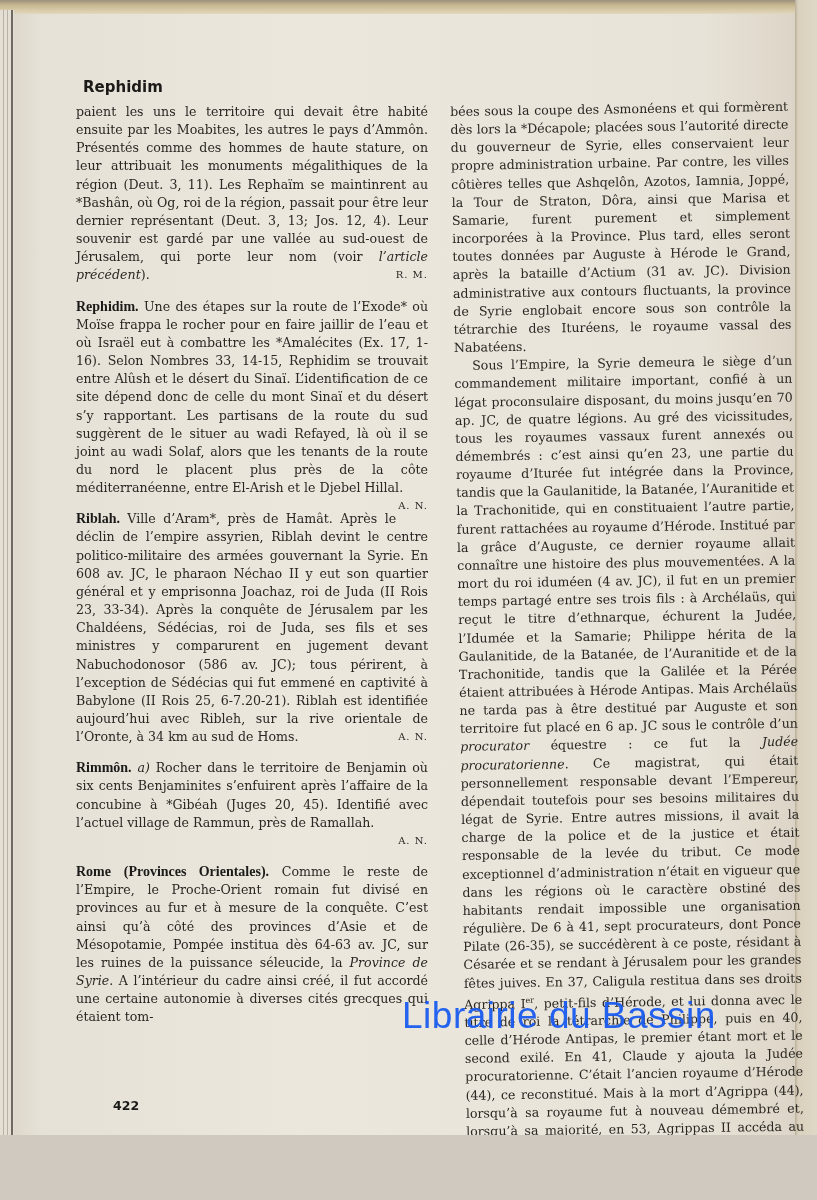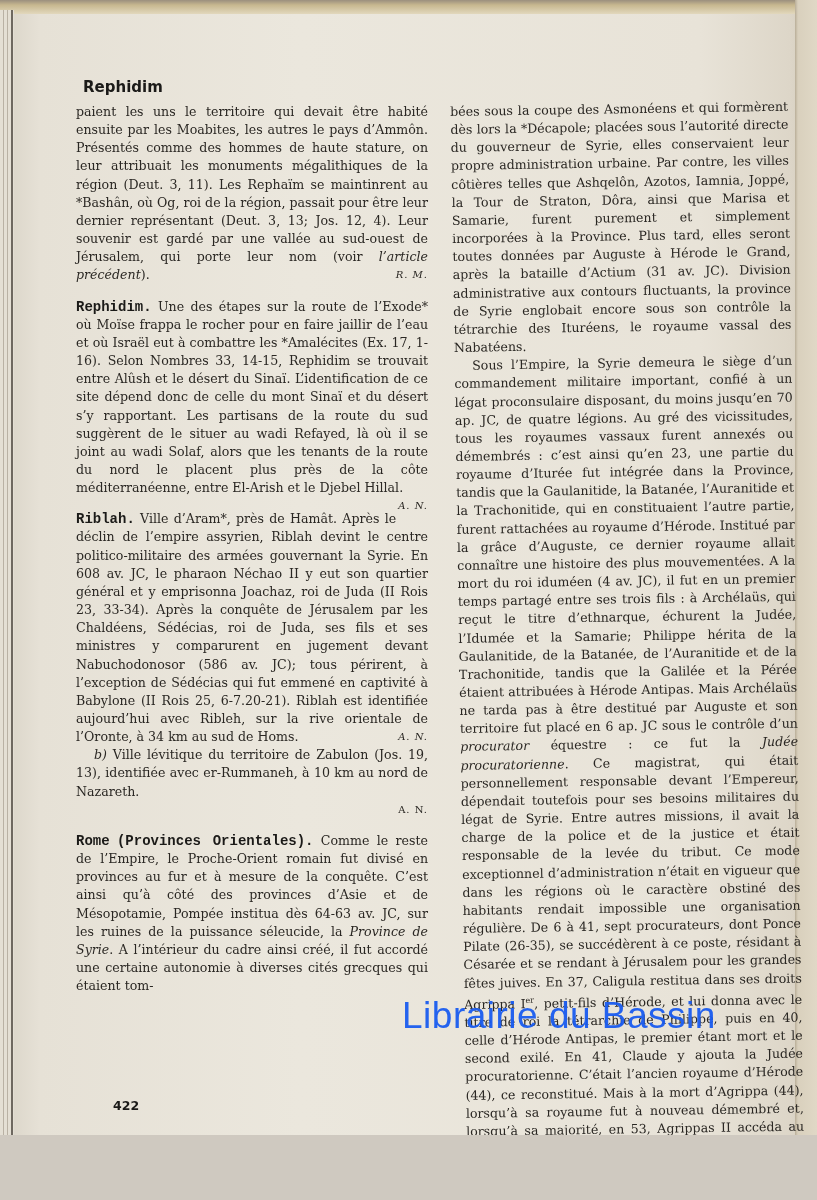--- a/index.html
+++ b/index.html
@@ -41,25 +41,25 @@
   .col {
     position: absolute; top: 103px; width: 352px;
     font-size: 12.6px; line-height: 18.15px; color: #2a2723;
     text-align: justify; hyphens: none;
   }
   .col-left { left: 76px; }
   .col-right { left: 450px; width: 338px; transform: rotate(-0.9deg); transform-origin: 0 0; }
   .col p { margin: 0; }
   .entry { margin-top: 13px !important; }
   .head {
-    font-family: Liberation Mono, monospace;
+    font-family: Liberation Serif, serif;
     font-weight: bold; font-size: 14px; color: #1b1a18;
   }
   .head-sub { font-size: 14px; }
-  .sig { float: right; font-size: 10px; letter-spacing: 1px; margin-left: 2px; font-style: italic; }
+  .sig { float: right; font-size: 10px; letter-spacing: 1px; margin-left: 2px; }
   .sig-line { text-align: right; font-size: 10px; letter-spacing: 1px; }
   .indent { text-indent: 18px; }
   i { font-style: italic; }
   .page-number {
     position: absolute; left: 113px; top: 1098px;
     font-family: "DejaVu Sans", "Liberation Sans", sans-serif;
     font-weight: bold; font-size: 12.5px; color: #1b1a18;
   }
   .watermark {
     position: absolute; left: 402px; top: 995px;
@@ -79,21 +79,21 @@
 
   <div class="running-head">Rephidim</div>
 
   <div class="col col-left">
     <p><span>paient les uns le territoire qui devait être habité ensuite par les Moabites, les autres le pays d’Ammôn. Présentés comme des hommes de haute stature, on leur attribuait les monuments mégalithiques de la région (Deut. 3, 11). Les Rephaïm se maintinrent au *Bashân, où Og, roi de la région, passait pour être leur dernier représentant (Deut. 3, 13; Jos. 12, 4). Leur souvenir est gardé par une vallée au sud-ouest de Jérusalem, qui porte leur nom (voir </span><i>l’article précédent</i><span>).</span><span class="sig">R. M.</span></p>
 
     <p class="entry"><span class="head">Rephidim.</span> <span>Une des étapes sur la route de l’Exode* où Moïse frappa le rocher pour en faire jaillir de l’eau et où Israël eut à combattre les *Amalécites (Ex. 17, 1-16). Selon Nombres 33, 14-15, Rephidim se trouvait entre Alûsh et le désert du Sinaï. L’identification de ce site dépend donc de celle du mont Sinaï et du désert s’y rapportant. Les partisans de la route du sud suggèrent de le situer au wadi Refayed, là où il se joint au wadi Solaf, alors que les tenants de la route du nord le placent plus près de la côte méditerranéenne, entre El-Arish et le Djebel Hillal.</span><span class="sig">A. N.</span></p>
 
     <p class="entry"><span class="head">Riblah.</span> <span>Ville d’Aram*, près de Hamât. Après le déclin de l’empire assyrien, Riblah devint le centre politico-militaire des armées gouvernant la Syrie. En 608 av. JC, le pharaon Néchao II y eut son quartier général et y emprisonna Joachaz, roi de Juda (II Rois 23, 33-34). Après la conquête de Jérusalem par les Chaldéens, Sédécias, roi de Juda, ses fils et ses ministres y comparurent en jugement devant Nabuchodonosor (586 av. JC); tous périrent, à l’exception de Sédécias qui fut emmené en captivité à Babylone (II Rois 25, 6-7.20-21). Riblah est identifiée aujourd’hui avec Ribleh, sur la rive orientale de l’Oronte, à 34 km au sud de Homs.</span><span class="sig">A. N.</span></p>
 
-    <p class="indent"><i>b)</i> <span>Ville lévitique du territoire de Zabulon (Jos. 19, 13), identifiée avec er-Rummaneh, à 10 km au nord de Nazareth.</span></p>
+    <p class="entry"><span class="head">Rimmôn.</span> <i>a)</i> <span>Rocher dans le territoire de Benjamin où six cents Benjaminites s’enfuirent après l’affaire de la concubine à *Gibéah (Juges 20, 45). Identifié avec l’actuel village de Rammun, près de Ramallah.</span></p>
     <p class="sig-line">A. N.</p>
 
     <p class="entry"><span class="head">Rome</span> <span class="head head-sub">(Provinces Orientales).</span> <span>Comme le reste de l’Empire, le Proche-Orient romain fut divisé en provinces au fur et à mesure de la conquête. C’est ainsi qu’à côté des provinces d’Asie et de Mésopotamie, Pompée institua dès 64-63 av. JC, sur les ruines de la puissance séleucide, la </span><i>Province de Syrie</i><span>. A l’intérieur du cadre ainsi créé, il fut accordé une certaine autonomie à diverses cités grecques qui étaient tom-</span></p>
   </div>
 
   <div class="col col-right">
     <p>bées sous la coupe des Asmonéens et qui formèrent dès lors la *Décapole; placées sous l’autorité directe du gouverneur de Syrie, elles conservaient leur propre administration urbaine. Par contre, les villes côtières telles que Ashqelôn, Azotos, Iamnia, Joppé, la Tour de Straton, Dôra, ainsi que Marisa et Samarie, furent purement et simplement incorporées à la Province. Plus tard, elles seront toutes données par Auguste à Hérode le Grand, après la bataille d’Actium (31 av. JC). Division administrative aux contours fluctuants, la province de Syrie englobait encore sous son contrôle la tétrarchie des Ituréens, le royaume vassal des Nabatéens.</p>
     <p class="indent"><span>Sous l’Empire, la Syrie demeura le siège d’un commandement militaire important, confié à un légat proconsulaire disposant, du moins jusqu’en 70 ap. JC, de quatre légions. Au gré des vicissitudes, tous les royaumes vassaux furent annexés ou démembrés : c’est ainsi qu’en 23, une partie du royaume d’Iturée fut intégrée dans la Province, tandis que la Gaulanitide, la Batanée, l’Auranitide et la Trachonitide, qui en constituaient l’autre partie, furent rattachées au royaume d’Hérode. Institué par la grâce d’Auguste, ce dernier royaume allait connaître une histoire des plus mouvementées. A la mort du roi iduméen (4 av. JC), il fut en un premier temps partagé entre ses trois fils : à Archélaüs, qui reçut le titre d’ethnarque, échurent la Judée, l’Idumée et la Samarie; Philippe hérita de la Gaulanitide, de la Batanée, de l’Auranitide et de la Trachonitide, tandis que la Galilée et la Pérée étaient attribuées à Hérode Antipas. Mais Archélaüs ne tarda pas à être destitué par Auguste et son territoire fut placé en 6 ap. JC sous le contrôle d’un </span><i>procurator</i><span> équestre : ce fut la </span><i>Judée procuratorienne</i><span>. Ce magistrat, qui était personnellement responsable devant l’Empereur, dépendait toutefois pour ses besoins militaires du légat de Syrie. Entre autres missions, il avait la charge de la police et de la justice et était responsable de la levée du tribut. Ce mode exceptionnel d’administration n’était en vigueur que dans les régions où le caractère obstiné des habitants rendait impossible une organisation régulière. De 6 à 41, sept procurateurs, dont Ponce Pilate (26-35), se succédèrent à ce poste, résidant à Césarée et se rendant à Jérusalem pour les grandes fêtes juives. En 37, Caligula restitua dans ses droits Agrippa I</span><sup style="font-size:8px">er</sup><span>, petit-fils d’Hérode, et lui donna avec le titre de roi la tétrarchie de Philippe, puis en 40, celle d’Hérode Antipas, le premier étant mort et le second exilé. En 41, Claude y ajouta la Judée procuratorienne. C’était l’ancien royaume d’Hérode (44), ce reconstitué. Mais à la mort d’Agrippa (44), lorsqu’à sa royaume fut à nouveau démembré et, lorsqu’à sa majorité, en 53, Agrippas II accéda au trône, il ne</span></p>
   </div>
 

